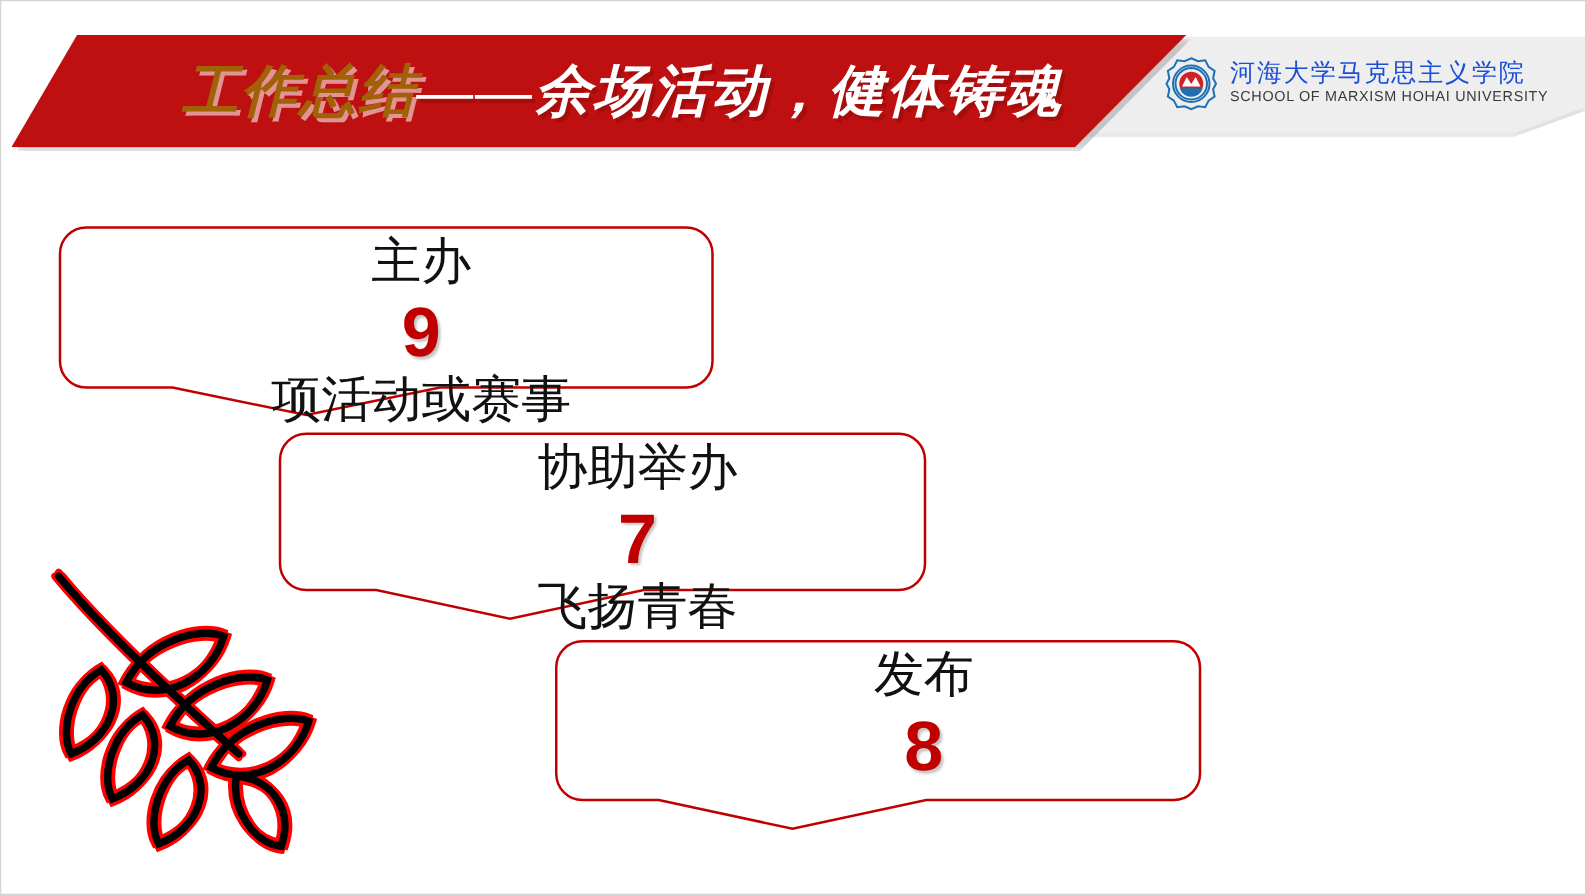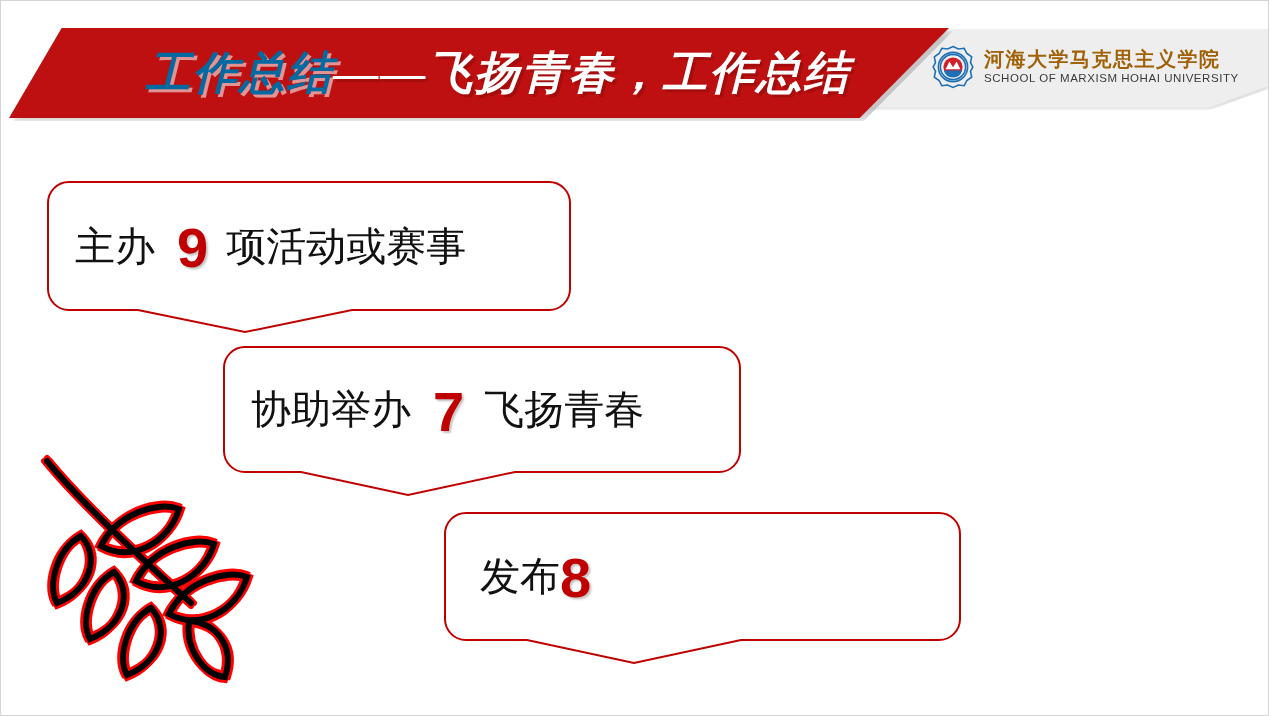--- a/index.html
+++ b/index.html
@@ -90,21 +90,21 @@
     white-space: nowrap;
     font-family: "Liberation Serif", "DejaVu Serif", serif;
     font-size: 45px;
     font-weight: bold;
     font-style: italic;
     letter-spacing: 2px;
     padding-left: 38px;
     box-sizing: border-box;
   }
   .banner-title .seg-a {
-    color: #0369a1;
+    color: #a16207;
     text-shadow: 3px 3px 0 rgba(255,255,255,.55);
   }
   .banner-title .seg-b {
     color: #ffffff;
     text-shadow: 3px 3px 0 rgba(120,10,10,.35);
   }
 
   
   .logo-lockup {
     position: absolute;
@@ -116,22 +116,22 @@
   }
   .logo-emblem {
     width: 44px;
     height: 44px;
     flex: 0 0 auto;
   }
   .logo-text { line-height: 1; }
   .logo-cn {
     font-family: "Liberation Serif", "DejaVu Serif", serif;
     font-size: 20px;
-    font-weight: bold;
-    color: #a16207;
+    font-weight: normal;
+    color: #1d4ed8;
     letter-spacing: 1.5px;
     white-space: nowrap;
   }
   .logo-en {
     font-family: "Liberation Sans", "DejaVu Sans", sans-serif;
     font-size: 11.5px;
     color: #3a3a3a;
     letter-spacing: .55px;
     margin-top: 4px;
     white-space: nowrap;
@@ -146,20 +146,21 @@
     position: absolute;
     left: 0;
     top: 0;
     width: 100%;
     display: flex;
     align-items: center;
     white-space: nowrap;
     font-family: "Liberation Sans", "DejaVu Sans", sans-serif;
     font-size: 40px;
     color: #111111;
+    flex-direction: column;
   }
   .bubble-num {
     color: #c00000;
     font-size: 56px;
     font-weight: bold;
     line-height: 1;
     text-shadow: 2px 2px 2px rgba(150,150,150,.55);
     position: relative;
     top: 2px;
   }
@@ -200,21 +201,21 @@
   <div id="header">
 
     <div class="logo-strip-shadow"></div>
     <div class="logo-strip"></div>
 
     <div class="banner-shadow"></div>
     <div class="banner"></div>
 
     <div class="banner-title">
       <span class="seg-a">工作总结</span>
-        <span class="seg-b">——飞扬青春，工作总结</span>
+        <span class="seg-b">——余场活动，健体铸魂</span>
     </div>
 
     <div class="logo-lockup">
       <span class="logo-emblem">
         <svg viewBox="0 0 44 44" width="44" height="44" aria-hidden="true">
           <g fill="none" stroke="#1f6fb5" stroke-width="1.6">
             <path d="M22 1.6 27.4 4.0 33.2 3.3 35.9 8.5 40.7 11.8 39.5 17.6 41.8 22 39.5 26.4
                      40.7 32.2 35.9 35.5 33.2 40.7 27.4 40.0 22 42.4 16.6 40.0 10.8 40.7
                      8.1 35.5 3.3 32.2 4.5 26.4 2.2 22 4.5 17.6 3.3 11.8 8.1 8.5 10.8 3.3
                      16.6 4.0 Z"></path>

